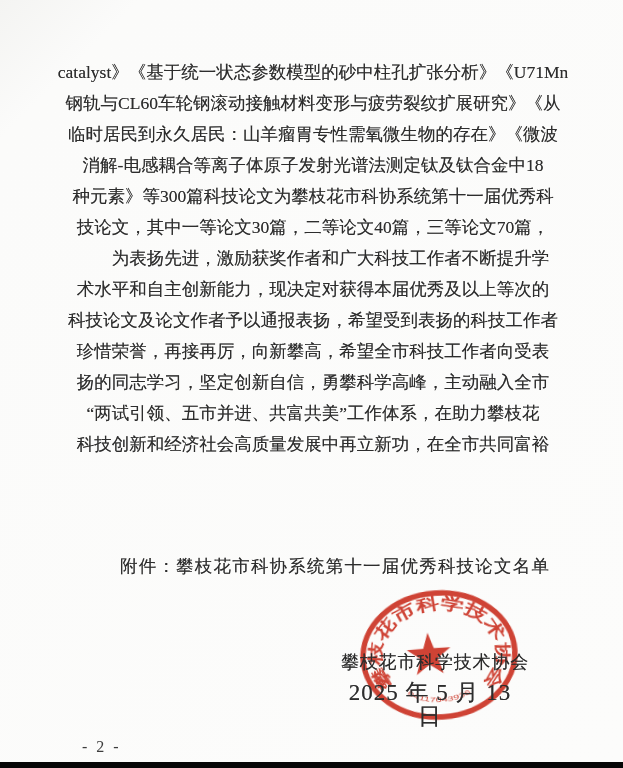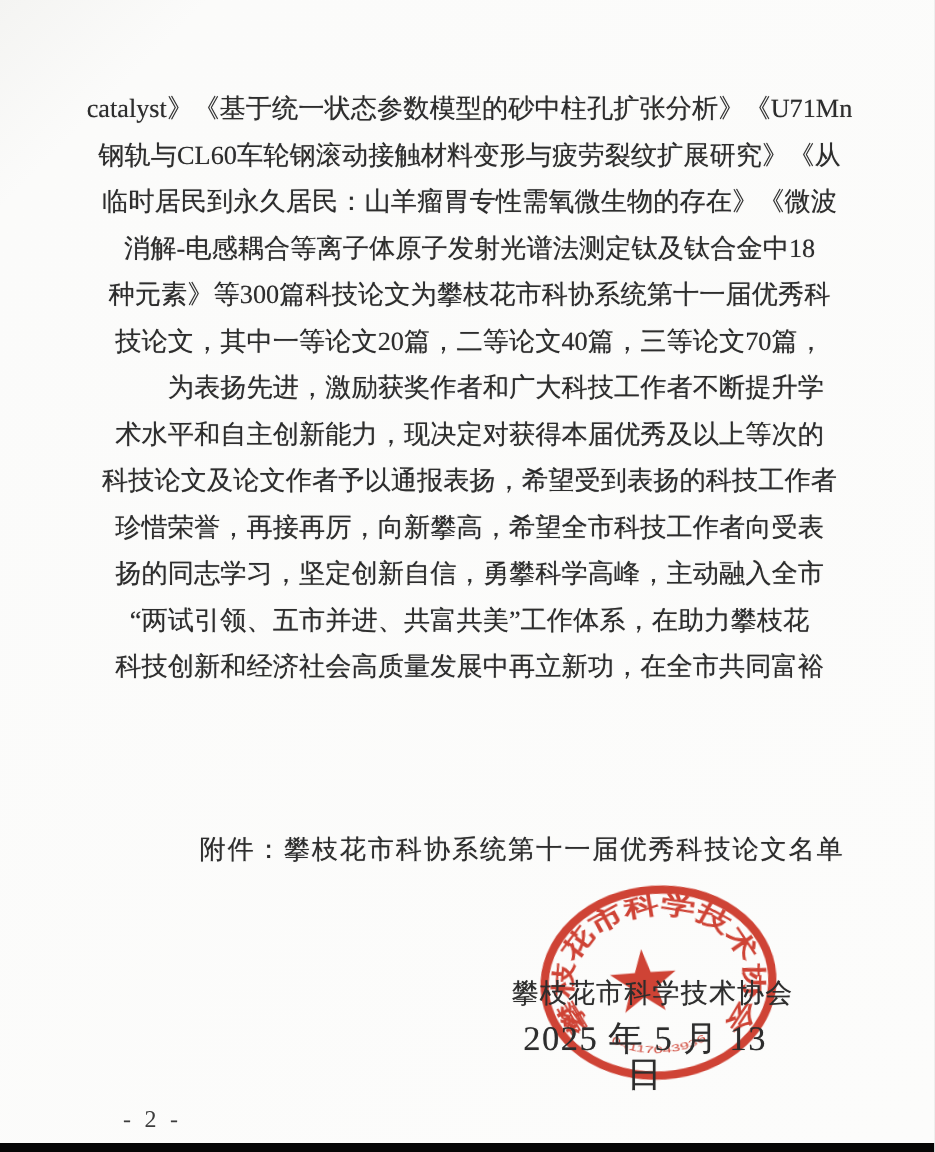--- a/index.html
+++ b/index.html
@@ -15,21 +15,21 @@
     position:absolute;left:85px;top:57px;width:456px;
     font-size:17.5px;
     text-shadow:0 0 .5px rgba(40,40,40,.55);
   }
   .para{margin:0;}
   .line{height:31px;line-height:31px;letter-spacing:.6px;white-space:nowrap;}
   .line.just{display:flex;justify-content:center;letter-spacing:0;}
   .line.just span{white-space:pre;}
   .line.indent{padding-left:35px;}
   .attachment{
-    position:absolute;left:98px;top:553px;width:470px;
+    position:absolute;left:85px;top:553px;width:470px;
     font-size:17.5px;line-height:26px;letter-spacing:1.2px;
     text-indent:35px;
     text-shadow:0 0 .5px rgba(40,40,40,.55);
   }
   .signature{
     position:absolute;left:341px;top:650px;
     font-size:18px;letter-spacing:.8px;line-height:24px;
     text-shadow:0 0 .5px rgba(40,40,40,.6);
   }
   .date{
@@ -206,21 +206,21 @@
           <span>技</span>
           <span>论</span>
           <span>文</span>
           <span>，</span>
           <span>其</span>
           <span>中</span>
           <span>一</span>
           <span>等</span>
           <span>论</span>
           <span>文</span>
-          <span>20</span>
+          <span>30</span>
           <span>篇</span>
           <span>，</span>
           <span>二</span>
           <span>等</span>
           <span>论</span>
           <span>文</span>
           <span>40</span>
           <span>篇</span>
           <span>，</span>
           <span>三</span>

